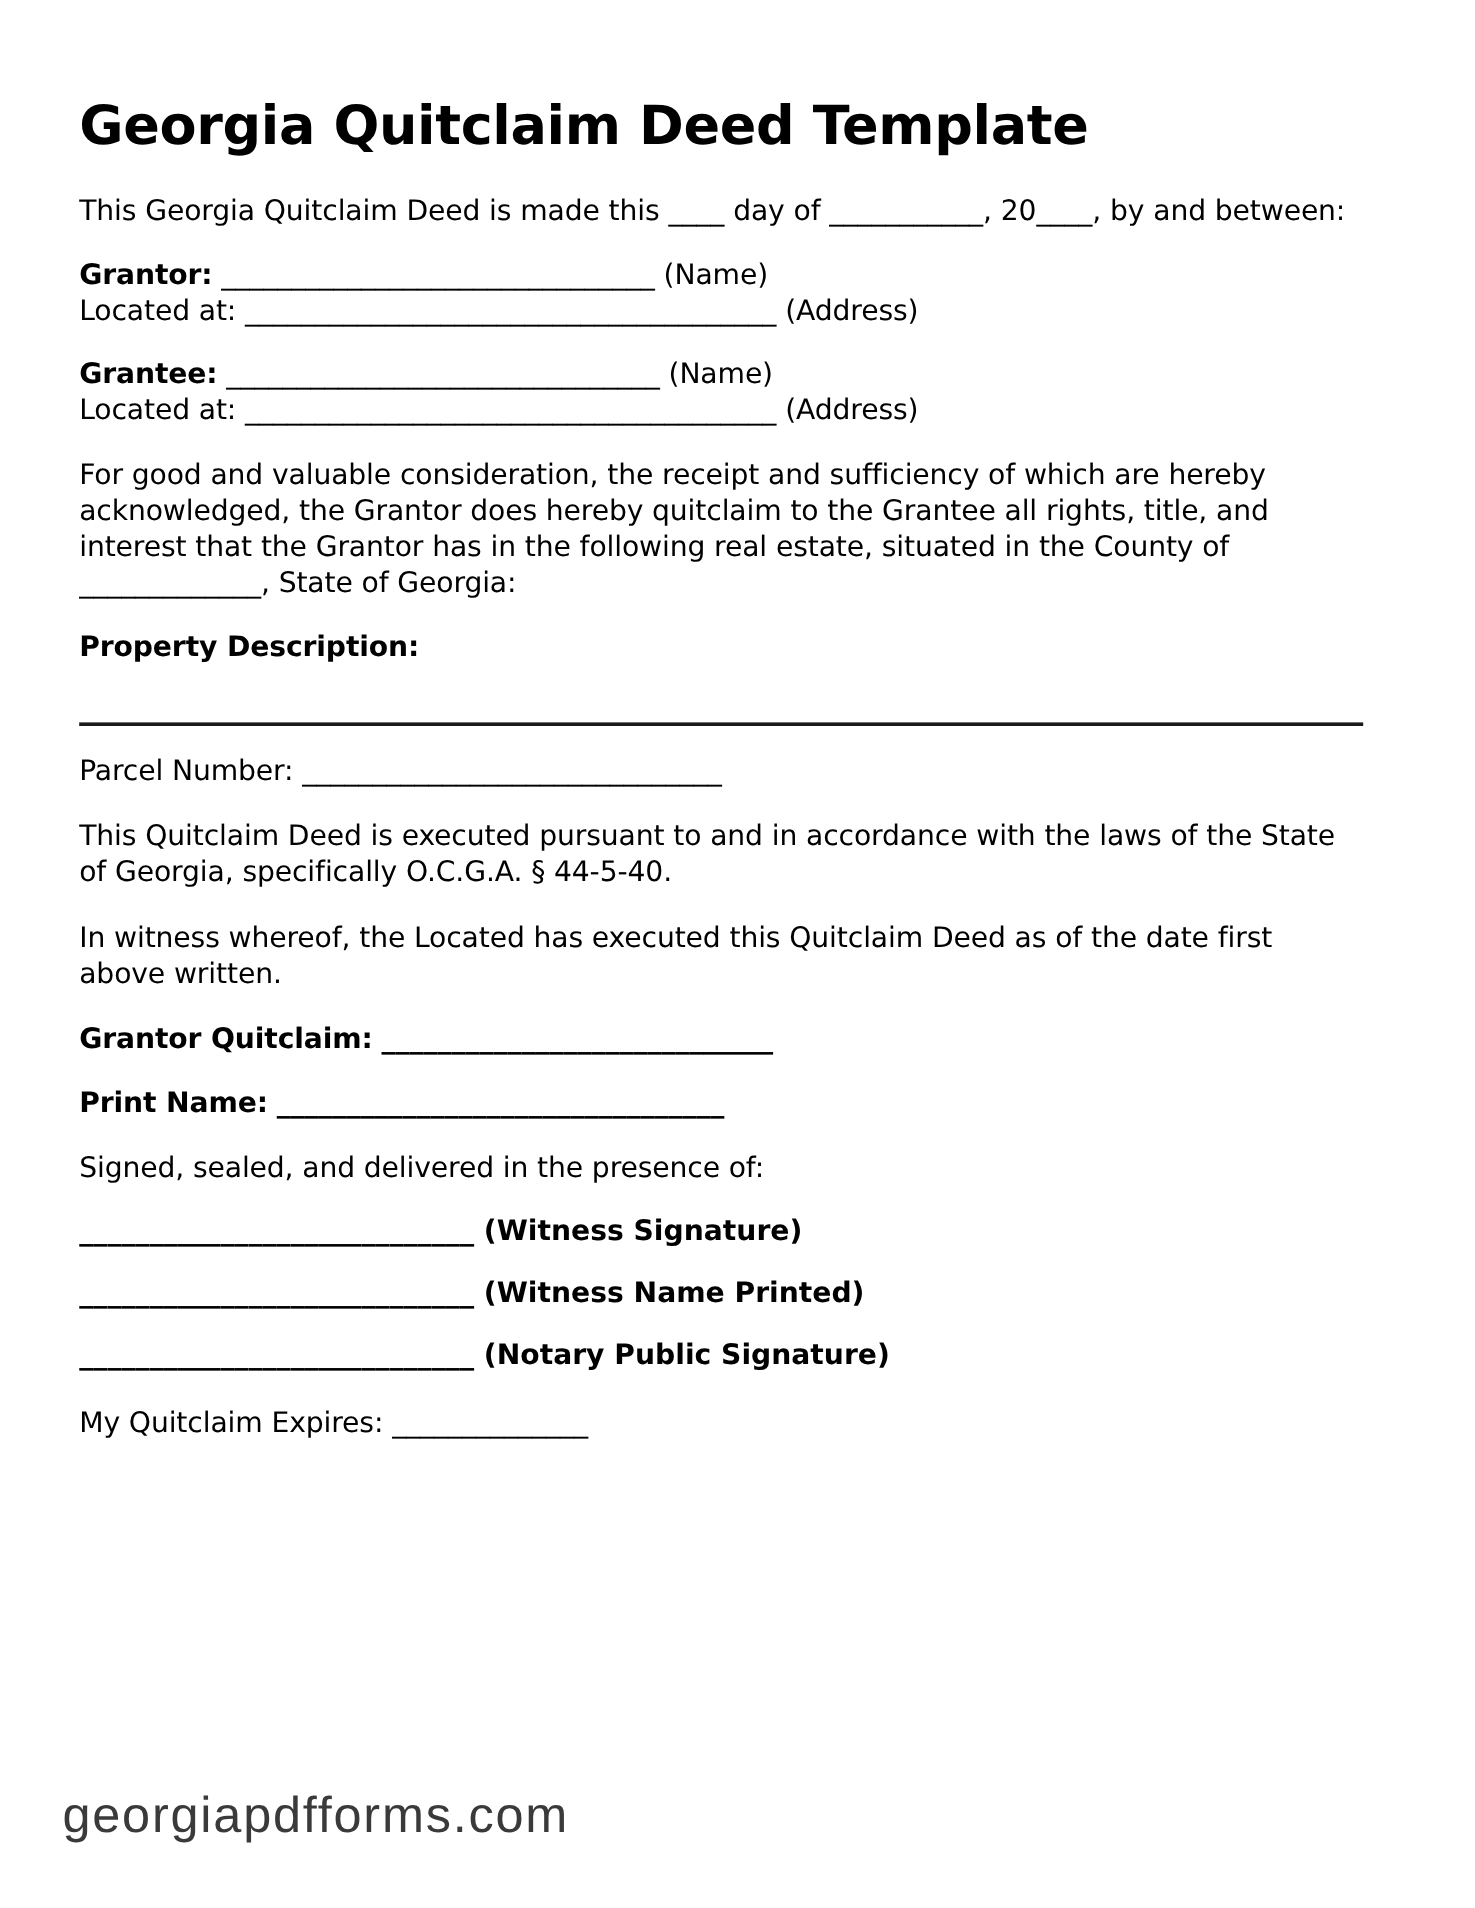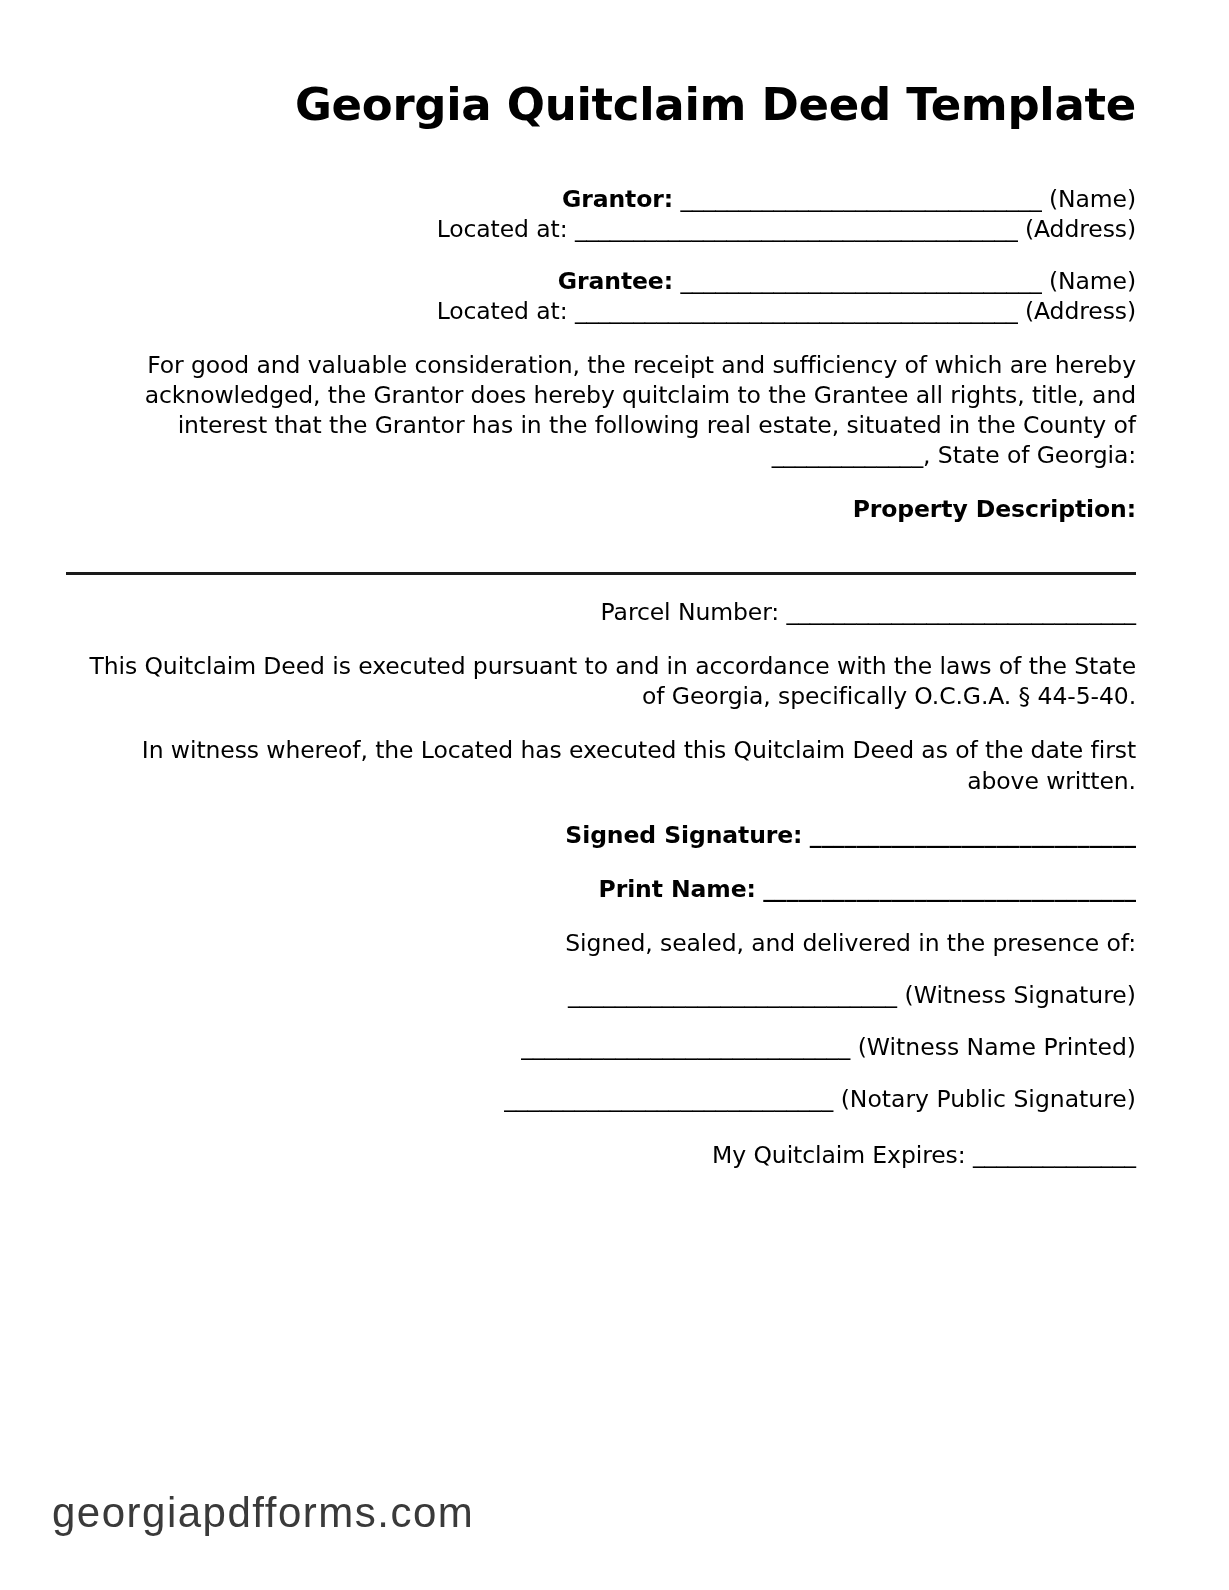--- a/index.html
+++ b/index.html
@@ -8,21 +8,20 @@
     background: #ffffff;
   }
   .page {
     position: relative;
     width: 1229px;
     height: 1590px;
     background: #ffffff;
     overflow: hidden;
     font-family: "DejaVu Sans", sans-serif;
     color: #000000;
-    text-align: right;
   }
   .doc {
     position: absolute;
     left: 66px;
     top: 0;
     width: 1070px;
   }
 
   .doc-title {
     font-size: 45px;
@@ -61,20 +60,21 @@
     border-top: 3px solid #1a1a1a;
     margin: 0;
     height: 0;
   }
 
   .wit-row {
     font-size: 23.5px;
     line-height: 1.28;
     white-space: nowrap;
     color: #000;
+    font-weight: bold;
   }
 
   .footer {
     position: absolute;
     left: 52px;
     top: 1489px;
     font-family: Liberation Sans, sans-serif;
     font-size: 42px;
     letter-spacing: 1.5px;
     color: #3a3a3a;
@@ -85,20 +85,21 @@
 <body>
 
 <div class="page">
 
   <div class="doc">
 
     <h1 class="doc-title">Georgia Quitclaim Deed Template</h1>
 
     <div class="gap-title"></div>
 
+    <p class="para">This Georgia Quitclaim Deed is made this ____ day of ___________, 20____, by and between:</p>
 
     <div class="gap-block"></div>
 
     <p class="para"><span class="lbl-bold">Grantor:</span> <span class="fill">_______________________________</span> <span>(Name)</span></p>
 
     <p class="para"><span>Located at:</span> <span class="fill">______________________________________</span> <span>(Address)</span></p>
 
     <div class="gap-para"></div>
 
     <p class="para"><span class="lbl-bold">Grantee:</span> <span class="fill">_______________________________</span> <span>(Name)</span></p>
@@ -124,21 +125,21 @@
     <div class="gap-block"></div>
 
     <p class="para">This Quitclaim Deed is executed pursuant to and in accordance with the laws of the State of Georgia, specifically O.C.G.A. § 44-5-40.</p>
 
     <div class="gap-block"></div>
 
     <p class="para">In witness whereof, the Located has executed this Quitclaim Deed as of the date first above written.</p>
 
     <div class="gap-block"></div>
 
-    <p class="para"><span class="lbl-bold">Signed Signature:</span> <span class="fill lbl-bold">____________________________</span></p>
+    <p class="para"><span class="lbl-bold">Grantor Quitclaim:</span> <span class="fill lbl-bold">____________________________</span></p>
 
     <div class="gap-block"></div>
 
     <p class="para"><span class="lbl-bold">Print Name:</span> <span class="fill lbl-bold">________________________________</span></p>
 
     <div class="gap-block"></div>
 
     <p class="para">Signed, sealed, and delivered in the presence of:</p>
 
     <div style="height:22px"></div>

